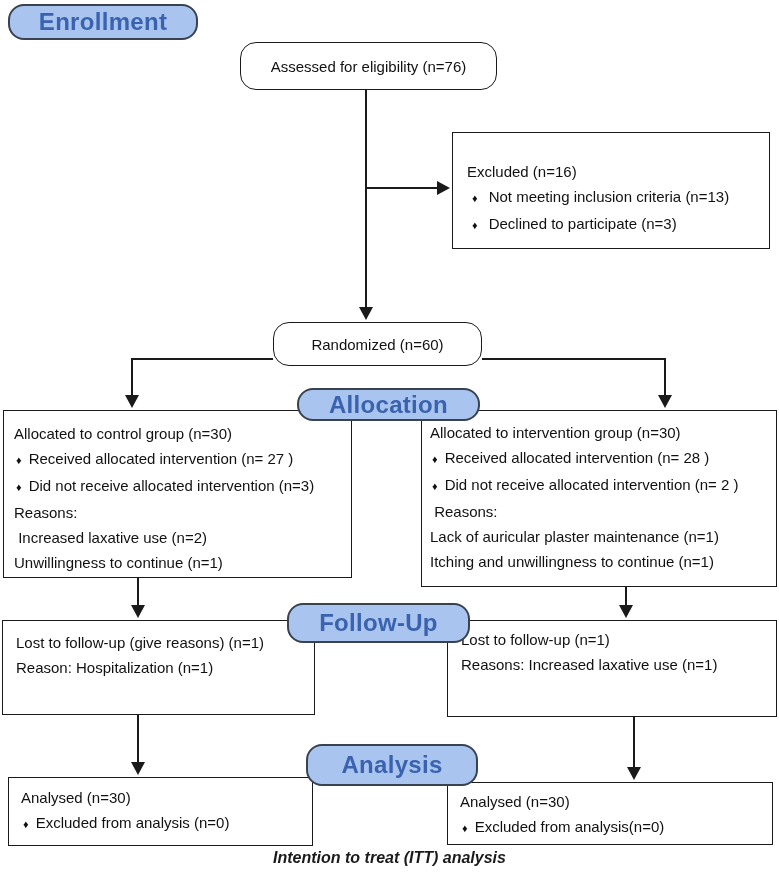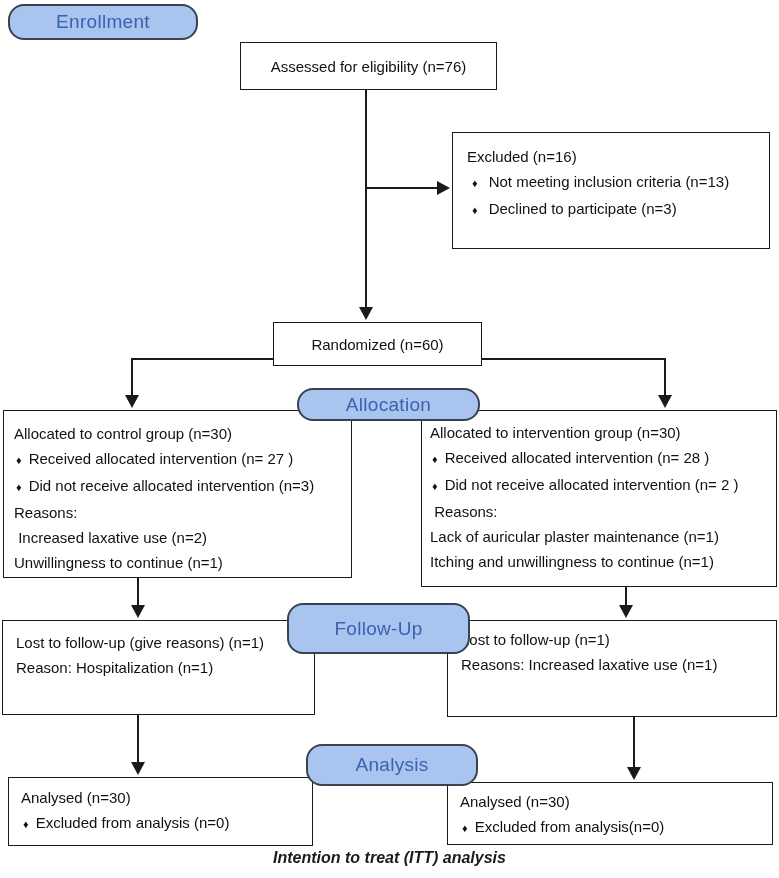--- a/index.html
+++ b/index.html
@@ -5,30 +5,30 @@
   html,body{margin:0;padding:0;background:#ffffff;}
   .canvas{
     position:relative;width:779px;height:878px;background:#ffffff;
     font-family:"Liberation Sans", sans-serif;color:#111;overflow:hidden;
   }
   
   .box{
     position:absolute;background:#ffffff;border:1.5px solid #1a1a1a;
     font-size:15px;line-height:25px;box-sizing:border-box;
   }
-  .box.center{display:flex;align-items:center;justify-content:center;text-align:right;}
+  .box.center{display:flex;align-items:center;justify-content:center;text-align:right;border-radius:16px;}
   .ln{white-space:pre-wrap;}
   .bullet-line{display:flex;align-items:baseline;}
   .blt{font-size:11px;margin:0 7px 0 2px;flex:0 0 auto;}
   .exc .blt{margin:0 11px 0 5px;}
   
   .badge{
     position:absolute;background:#a9c5ef;border:2.5px solid #39424f;border-radius:16px;
     display:flex;align-items:center;justify-content:center;
-    font-weight:normal;font-size:19px;color:#3a62ae;box-sizing:border-box;
+    font-weight:bold;font-size:24px;color:#3a62ae;box-sizing:border-box;
     letter-spacing:0.3px;z-index:5;
   }
   
   .vline,.hline{position:absolute;background:#1a1a1a;z-index:1;}
   .vline{width:2px;}
   .hline{height:2px;}
   .arr-down{
     position:absolute;width:0;height:0;z-index:1;
     border-left:7px solid transparent;border-right:7px solid transparent;
     border-top:13px solid #1a1a1a;
@@ -73,21 +73,21 @@
   <div class="vline" style="left:137px;top:715px;height:48px;"></div>
   <div class="arr-down" style="left:131px;top:762px;"></div>
 
   <div class="vline" style="left:633px;top:717px;height:51px;"></div>
   <div class="arr-down" style="left:627px;top:767px;"></div>
 
   <div class="box center" style="left:240px;top:42px;width:257px;height:48px;">
     <span>Assessed for eligibility (n=76)</span>
   </div>
 
-  <div class="box exc" style="left:452px;top:132px;width:318px;height:117px;padding:11px 14px;">
+  <div class="box exc" style="left:452px;top:132px;width:318px;height:117px;padding:26px 14px;">
     <div class="ln">Excluded (n=16)</div>
     <div class="ln bullet-line">
       <span class="blt">♦</span>
       <span>Not meeting inclusion criteria (n=13)</span>
     </div>
     <div class="ln bullet-line">
       <span class="blt">♦</span>
       <span>Declined to participate (n=3)</span>
     </div>
   </div>
@@ -151,21 +151,21 @@
       <span>Excluded from analysis(n=0)</span>
     </div>
   </div>
 
   <div class="badge" style="left:8px;top:4px;width:190px;height:36px;">
     <span>Enrollment</span>
   </div>
   <div class="badge" style="left:297px;top:388px;width:183px;height:33px;">
     <span>Allocation</span>
   </div>
-  <div class="badge" style="left:287px;top:603px;width:183px;height:51px;">
+  <div class="badge" style="left:287px;top:603px;width:183px;height:40px;">
     <span>Follow-Up</span>
   </div>
   <div class="badge" style="left:306px;top:744px;width:172px;height:42px;">
     <span>Analysis</span>
   </div>
 
   <div class="caption">Intention to treat (ITT) analysis</div>
 
 </div>
 

